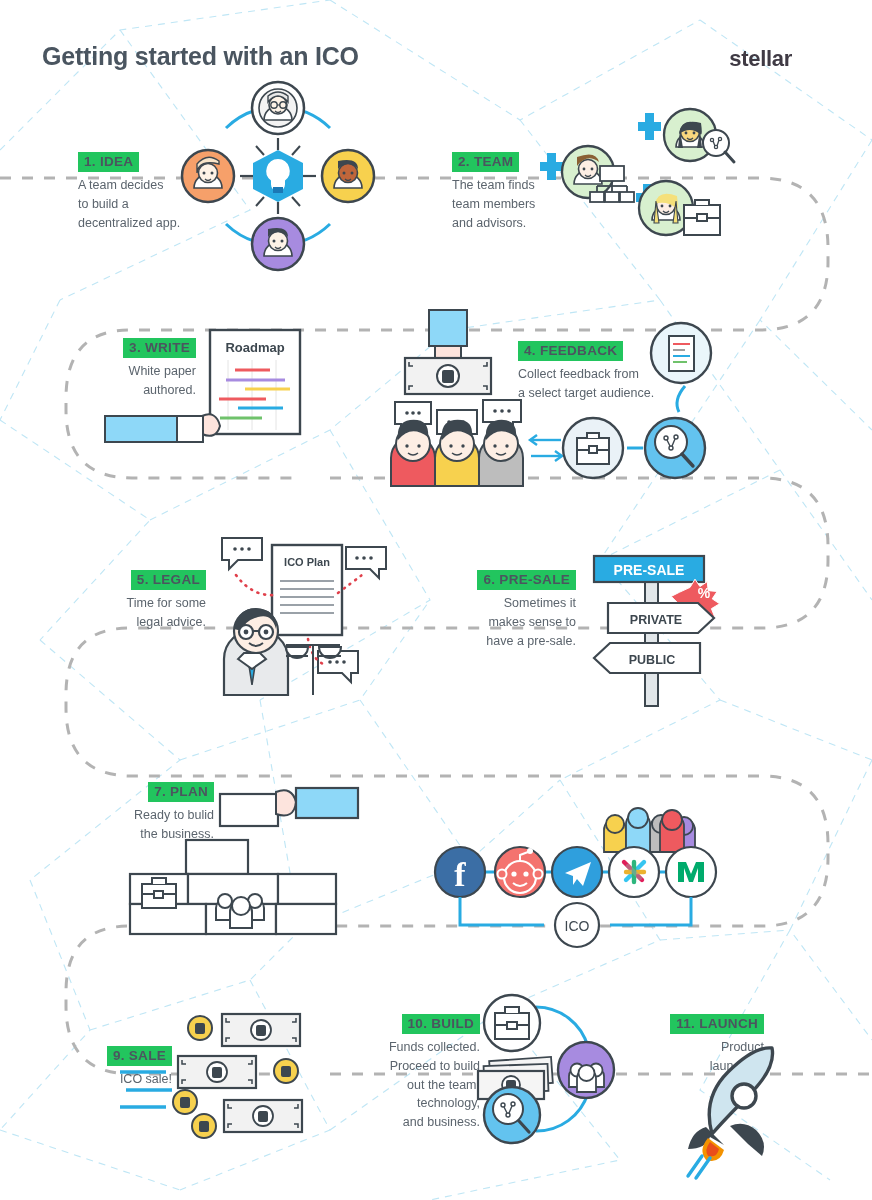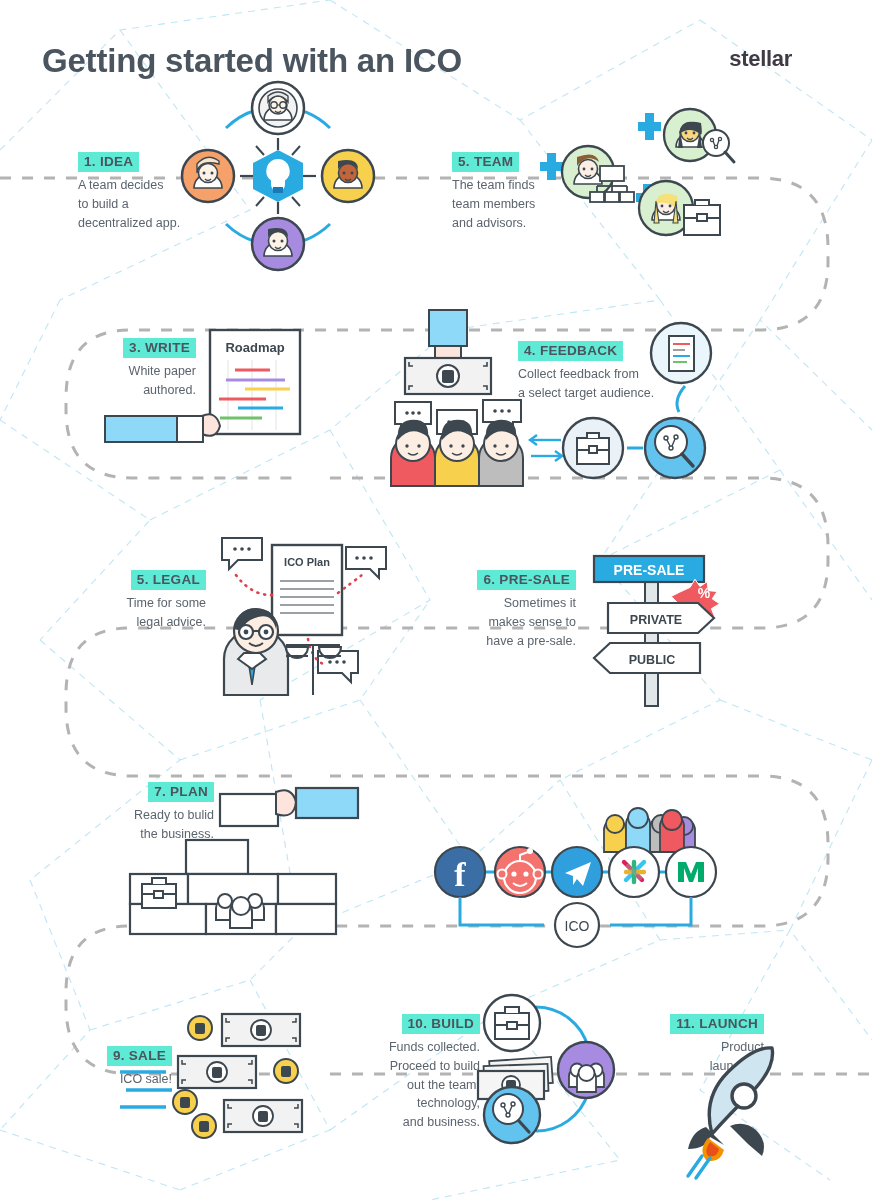--- a/index.html
+++ b/index.html
@@ -10,34 +10,34 @@
     overflow:hidden;
     position:relative;
   }
   #stage{position:relative;width:872px;height:1200px;overflow:hidden;}
   .abs{position:absolute;}
   svg{display:block;overflow:visible;}
 
   
   #title{
     left:42px;top:42px;
-    font-size:33px;font-weight:bold;color:#4a5560;
+    font-size:25px;font-weight:bold;color:#4a5560;
     letter-spacing:-0.2px;white-space:nowrap;
   }
   #logo{
     right:80px;top:46px;
     font-size:22px;font-weight:bold;color:#3f3a44;
     letter-spacing:-0.3px;
   }
 
   
   .step{position:absolute;}
   .step-head{
     display:inline-block;
-    background:#5eead4;
+    background:#22c55e;
     color:#4b555f;
     font-weight:bold;
     font-size:13.5px;
     letter-spacing:0.3px;
     padding:3px 6px 3px 6px;
     line-height:1.05;
     white-space:nowrap;
   }
   .step-body{
     margin-top:4px;
@@ -175,21 +175,21 @@
       <path d="M86,178 a14,14 0 0,1 28,0 z" fill="#ffffff" stroke="#3d474f" stroke-width="1.6"></path>
       <circle cx="100" cy="163" r="9.5" fill="#fdf2e6" stroke="#3d474f" stroke-width="1.6"></circle>
       <path d="M90,159 q10,-10 20,0 q0,-12 -20,-8 z" fill="#3d474f"></path>
       <circle cx="96" cy="163" r="1.5" fill="#3d474f"></circle>
         <circle cx="104" cy="163" r="1.5" fill="#3d474f"></circle>
       <path d="M97,169 q3,3 6,0" stroke="#3d474f" stroke-width="1.3" fill="none"></path>
     </g>
   </svg>
 
   <div class="step" style="left:452px;top:152px;width:120px;">
-    <div class="step-head">5. TEAM</div>
+    <div class="step-head">2. TEAM</div>
     <div class="step-body">The team finds
 team members
 and advisors.</div>
   </div>
 
   <svg class="abs" style="left:538px;top:100px;" width="200" height="150">
     <g fill="#29abe2">
       <path d="M100,22 h7 v-9 h9 v9 h7 v9 h-7 v9 h-9 v-9 h-7 z"></path>
       <path d="M2,62 h7 v-9 h9 v9 h7 v9 h-7 v9 h-9 v-9 h-7 z"></path>
       <path d="M98,93 h7 v-9 h9 v9 h7 v9 h-7 v9 h-9 v-9 h-7 z"></path>

